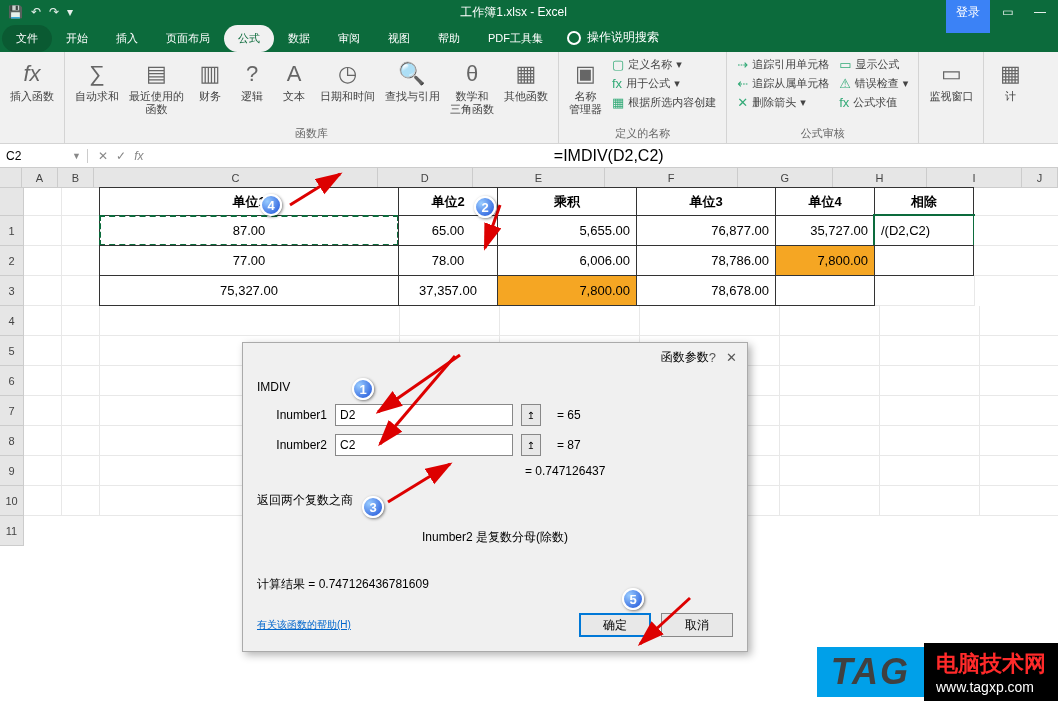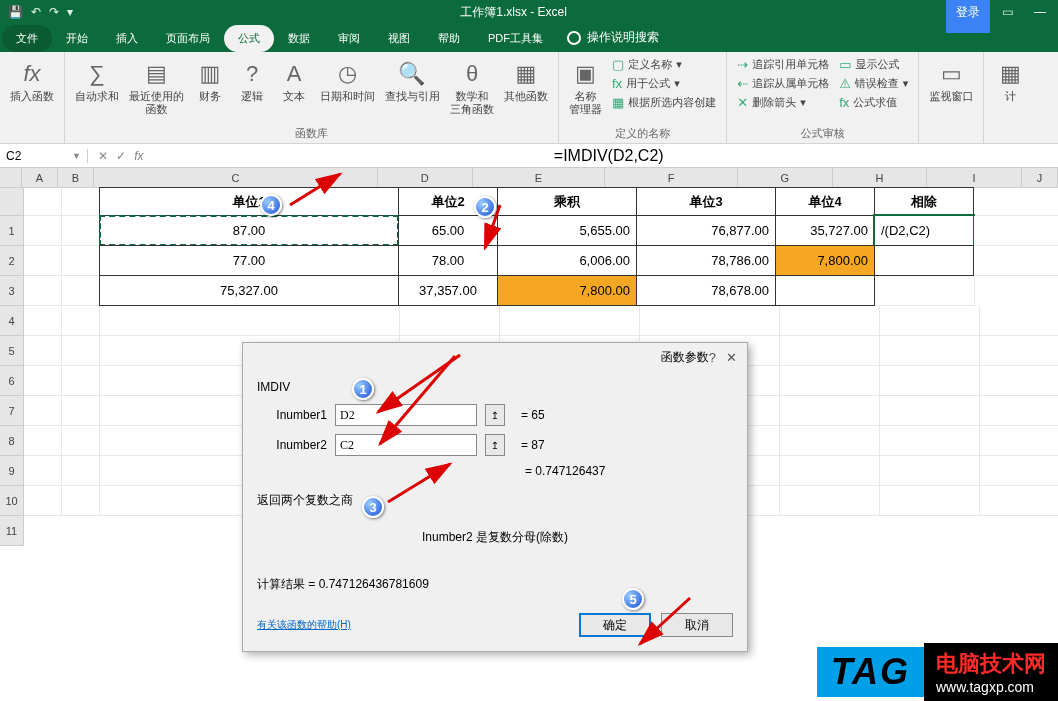--- a/index.html
+++ b/index.html
@@ -71,40 +71,40 @@
 
 
 .dialog { position: absolute; left: 242px; top: 342px; width: 506px; background: #f0f0f0; border: 1px solid #aaa; box-shadow: 3px 3px 8px rgba(0,0,0,0.3); z-index: 50; }
 .dlg-title { display: flex; justify-content: flex-end; align-items: center; padding: 6px 10px; font-size: 12px; }
 .dlg-title .dbtns { display: flex; gap: 10px; color: #555; }
 .dlg-title .dbtns span { cursor: pointer; font-size: 13px; }
 .dlg-body { padding: 8px 14px 12px; font-size: 12px; }
 .dlg-body .fname { margin-bottom: 10px; }
 .dlg-body .param-row { display: flex; align-items: center; margin-bottom: 8px; gap: 8px; }
 .dlg-body .plabel { width: 70px; text-align: right; }
-.dlg-body .pinput { width: 142px; height: 22px; border: 1px solid #888; background: #fff; padding: 0 4px; display: flex; align-items: center; font-family: Liberation Serif, serif; }
+.dlg-body .pinput { width: 178px; height: 22px; border: 1px solid #888; background: #fff; padding: 0 4px; display: flex; align-items: center; }
 .dlg-body .refbtn { width: 20px; height: 22px; border: 1px solid #888; background: #e8e8e8; display: flex; align-items: center; justify-content: center; font-size: 10px; cursor: pointer; }
 .dlg-body .pval { margin-left: 8px; }
 .dlg-body .result-eq { margin-left: 268px; margin-bottom: 14px; }
 .dlg-body .desc { margin-bottom: 20px; }
 .dlg-body .paramdesc { text-align: center; margin-bottom: 30px; }
 .dlg-body .calc { margin-bottom: 8px; }
 .dlg-foot { display: flex; justify-content: space-between; align-items: center; padding: 0 14px 14px; }
 .dlg-foot a { color: #0066cc; font-size: 10px; }
 .dlg-foot .btns { display: flex; gap: 10px; }
 .dlg-foot button { width: 72px; height: 24px; border: 1px solid #888; background: #e8e8e8; cursor: pointer; font-size: 12px; }
 .dlg-foot button.primary { border: 2px solid #0078d7; }
 
 
 .anno-num { position: absolute; width: 22px; height: 22px; border-radius: 50%; background: radial-gradient(circle at 30% 30%, #9cf, #1a4fd8); color: #fff; font-weight: bold; display: flex; align-items: center; justify-content: center; border: 2px solid #fff; box-shadow: 1px 1px 3px rgba(0,0,0,0.5); z-index: 100; font-size: 13px; }
 .arrow { position: absolute; z-index: 90; pointer-events: none; }
 
 
 .wm { position: absolute; right: 0; bottom: 0; display: flex; align-items: center; z-index: 200; }
-.wm .tag { background: #00a0e9; color: #000000; font-weight: bold; font-size: 36px; padding: 4px 14px; font-style: italic; letter-spacing: 2px; }
+.wm .tag { background: #00a0e9; color: #404040; font-weight: bold; font-size: 36px; padding: 4px 14px; font-style: italic; letter-spacing: 2px; }
 .wm .txt { background: #000; padding: 6px 12px; }
 .wm .txt .t1 { color: #ff2a2a; font-size: 22px; font-weight: bold; }
 .wm .txt .t2 { color: #fff; font-size: 14px; }
 </style>
 </head>
 <body>
 
 <div class="titlebar">
   <div class="qat">
     <span>💾</span>

